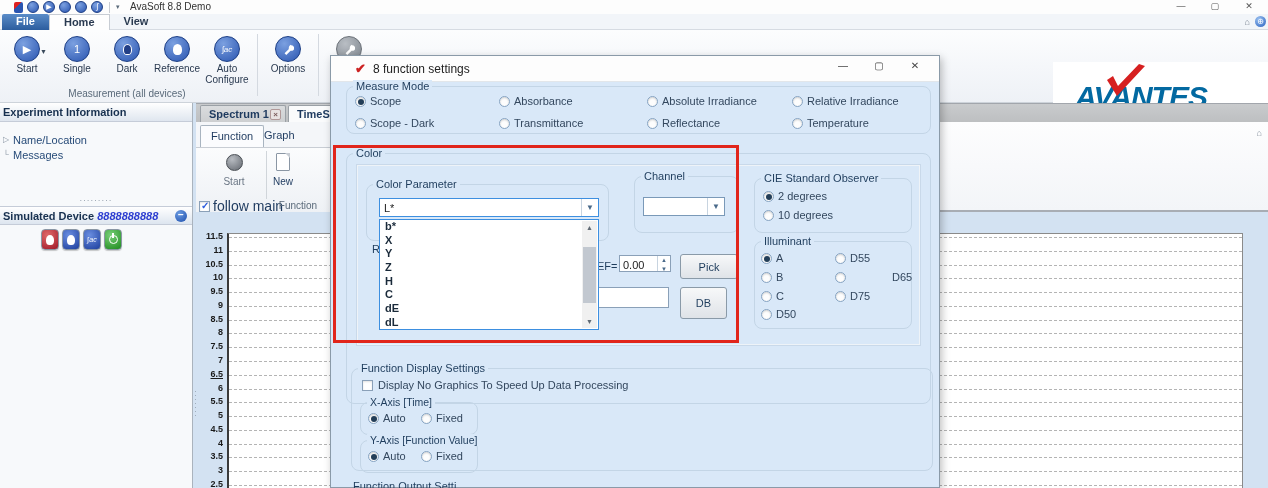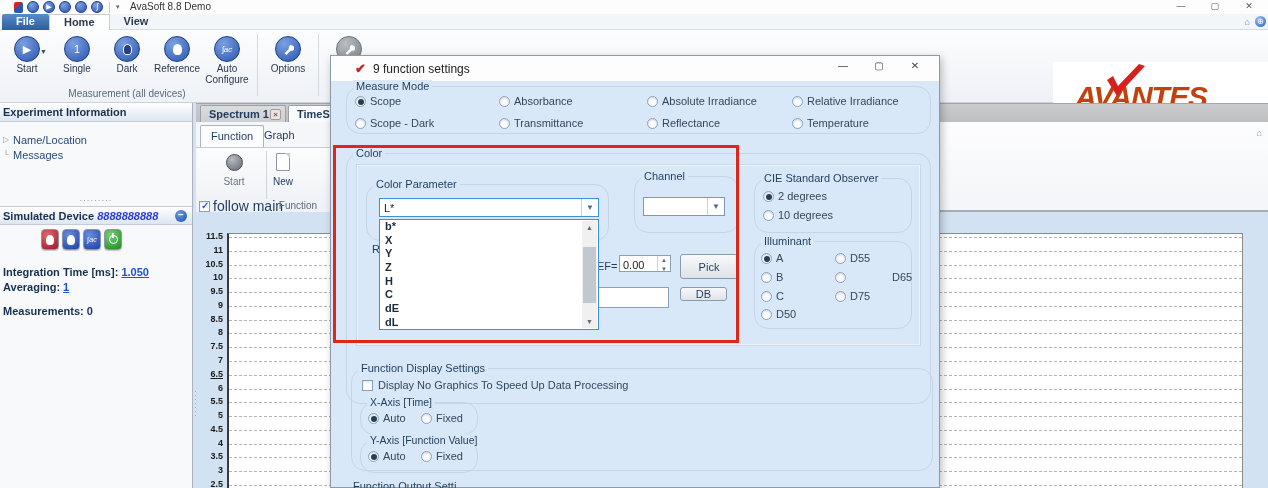--- a/index.html
+++ b/index.html
@@ -39,21 +39,21 @@
   .rbtn .blabel { font-size:10px; color:#2a3a50; text-align:center; line-height:11px; white-space:pre-line; }
   .rbtn .start-caret { position:absolute; left:38px; top:12px; font-size:7px; color:#3a4a5c; }
   .bulb { width:9px; height:11px; border-radius:50% 50% 42% 42%; background:#fff; }
   .bulb.dark { background:#223f86; border:1.5px solid #fff; }
   .jac-t { font-style:italic; font-size:8px; }
   .rib-sep { width:1px; height:62px; background:#d4d9e0; margin:4px 5px 0; }
   .view-ic { position:absolute; top:38px; width:27px; height:27px; border-radius:50%; border:1px solid rgba(0,0,0,.25); color:#fff; font-size:9px; font-weight:bold; display:flex; align-items:center; justify-content:center; }
 
   
   .logo { position:absolute; right:0; top:32px; width:215px; height:68px; background:#fff; }
-  .brand { position:absolute; left:22px; top:18px; font-size:30px; font-weight:bold; font-style:italic; color:#c2410c; letter-spacing:-1px; }
+  .brand { position:absolute; left:22px; top:18px; font-size:30px; font-weight:bold; font-style:italic; color:#0369a1; letter-spacing:-1px; }
   .brand-check { position:absolute; left:48px; top:2px; }
   .tagline { position:absolute; left:12px; top:52px; font-size:10.5px; font-weight:bold; font-style:italic; color:#1a3a8c; white-space:nowrap; }
 
   
   .leftpanel { position:absolute; left:0; top:103px; width:193px; height:385px; background:#f7f9fb; border-right:1px solid #aab3bd; }
   .lp-header { position:relative; height:19px; background:linear-gradient(#ffffff,#dfe6ef); border-bottom:1px solid #c5ccd8; font-weight:bold; color:#17304f; padding:3px 0 0 3px; font-size:11px; }
   .tree { padding:10px 0 0 2px; color:#274b78; }
   .tree-row { display:flex; align-items:center; gap:3px; height:15px; }
   .tw { color:#8a96a4; font-size:8px; width:8px; text-align:center; }
   .h-split { position:absolute; left:0; top:95px; width:100%; height:8px; text-align:center; color:#8a96a4; font-size:8px; letter-spacing:1px; line-height:6px; }
@@ -110,21 +110,21 @@
   .rb { width:11px; height:11px; border-radius:50%; background:#fdfdfd; border:1px solid #85a3c2; box-shadow:inset 0 1px 2px rgba(0,0,0,.18); flex:none; position:relative; }
   .radio.sel .rb::after { content:""; position:absolute; left:2.4px; top:2.4px; width:6px; height:6px; border-radius:50%; background:#233e58; }
 
   
   .dialog { position:absolute; left:330px; top:55px; width:610px; height:433px; background:#d9e8f8; border:1px solid #8a9aa8; box-shadow:2px 3px 8px rgba(0,0,0,.25); z-index:10; }
   .dlg-title { position:absolute; left:0; top:0; width:100%; height:26px; background:#fdfdfd; border-bottom:1px solid #e2e6ea; }
   .dlg-ic { position:absolute; left:24px; top:5px; color:#c22; font-size:13px; font-weight:bold; }
   .dlg-txt { position:absolute; left:42px; top:6px; font-size:12px; color:#222; }
   .dlg-ctl { position:absolute; right:6px; top:4px; display:flex; }
   .dlg-ctl span { width:36px; text-align:center; font-size:10px; color:#444; }
-  .gb { position:absolute; border:1px solid #c3d5e6; border-radius:14px; }
+  .gb { position:absolute; border:1px solid #c3d5e6; border-radius:8px; }
   .gb-label { position:absolute; top:-7px; left:6px; background:#d9e8f8; padding:0 3px; font-size:11px; color:#1e3c5c; white-space:nowrap; }
   .inner-panel { position:absolute; border:1px solid #eef3f8; outline:1px solid #c9d9ea; background:#d9e8f8; }
   .combo { position:absolute; background:#fff; display:flex; align-items:center; }
   .combo .cval { flex:1; padding-left:4px; color:#222; font-size:11px; }
   .combo .carrow { width:17px; height:100%; border-left:1px solid #c8d4e0; display:flex; align-items:center; justify-content:center; color:#4a6a8a; font-size:8px; }
   .combo.focus { border:1px solid #3d8fe0; }
   .combo.plain { border:1px solid #7a99b8; }
   .dropdown { position:absolute; background:#fff; border:1px solid #3d8fe0; z-index:30; }
   .dd-item { height:13.7px; line-height:13.5px; padding-left:5px; color:#1a2a3a; font-size:11px; font-weight:bold; }
   .dd-scroll { position:absolute; right:1px; top:1px; width:15px; bottom:1px; background:#f0f0f0; }
@@ -290,26 +290,20 @@
       <div class="dbtn blue">
           <div class="bulb"></div>
         </div>
       <div class="dbtn blue">
           <span class="jac-t">∫ac</span>
         </div>
       <div class="dbtn green">
           <div class="pwr"></div>
         </div>
     </div>
-    <div class="info" id="device-info">
-        <div><span class="info-lbl">Integration Time  [ms]:</span> <span class="info-val link">1.050</span></div>
-        <div><span class="info-lbl">Averaging:</span> <span class="info-val link">1</span></div>
-        <div style="height:9px"></div>
-        <div><span class="info-lbl">Measurements:</span> <span class="info-val plain">0</span></div>
-      </div>
   </div>
   <div class="v-split">·<br>·<br>·<br>·<br>·<br>·<br>·</div>
 
   <div class="tabbar">
     <div class="dtab spec">
       <span>Spectrum 1</span>
       <span class="tab-close">×</span>
     </div>
     <div class="dtab times"><span>TimeS</span></div>
   </div>
@@ -374,21 +368,21 @@
       <div class="ytick" style="position:absolute;left:190px;top:423.91999999999996px;">4.5</div>
       <div class="ytick" style="position:absolute;left:190px;top:437.7px;">4</div>
       <div class="ytick" style="position:absolute;left:190px;top:451.48px;">3.5</div>
       <div class="ytick" style="position:absolute;left:190px;top:465.26px;">3</div>
       <div class="ytick" style="position:absolute;left:190px;top:479.03999999999996px;">2.5</div>
     </div>
 
   <div class="dialog">
     <div class="dlg-title">
       <span class="dlg-ic">✔</span>
-      <span class="dlg-txt">9 function settings</span>
+      <span class="dlg-txt">8 function settings</span>
       <div class="dlg-ctl">
         <span>—</span>
         <span>▢</span>
         <span>✕</span>
       </div>
     </div>
 
     <div class="gb" style="left:15px;top:30px;width:585px;height:48px;">
       <span class="gb-label">Measure Mode</span>
       <div id="measure-radios">
@@ -452,21 +446,21 @@
     <span class="partial-label" style="left:266px;top:204px;">EF=</span>
     <div class="spin" style="left:288px;top:199px;width:52px;height:17px;">
       <span class="sval">0.00</span>
       <span class="sarrows">
           <div>▲</div>
           <div>▼</div>
         </span>
     </div>
     <div class="btn" style="left:349px;top:198px;width:58px;height:25px;">Pick</div>
     <div class="textbox" style="left:230px;top:231px;width:108px;height:21px;"></div>
-    <div class="btn" style="left:349px;top:231px;width:47px;height:14px;">DB</div>
+    <div class="btn" style="left:349px;top:231px;width:47px;height:32px;">DB</div>
 
     <div class="gb" style="left:423px;top:122px;width:158px;height:55px;">
       <span class="gb-label">CIE Standard Observer</span>
       <div id="cie-radios">
           <label class="radio sel" style="left:8px;top:11px;">
             <span class="rb"></span>
             <span class="rl">2 degrees</span>
           </label>
           <label class="radio " style="left:8px;top:30px;">
             <span class="rb"></span>

